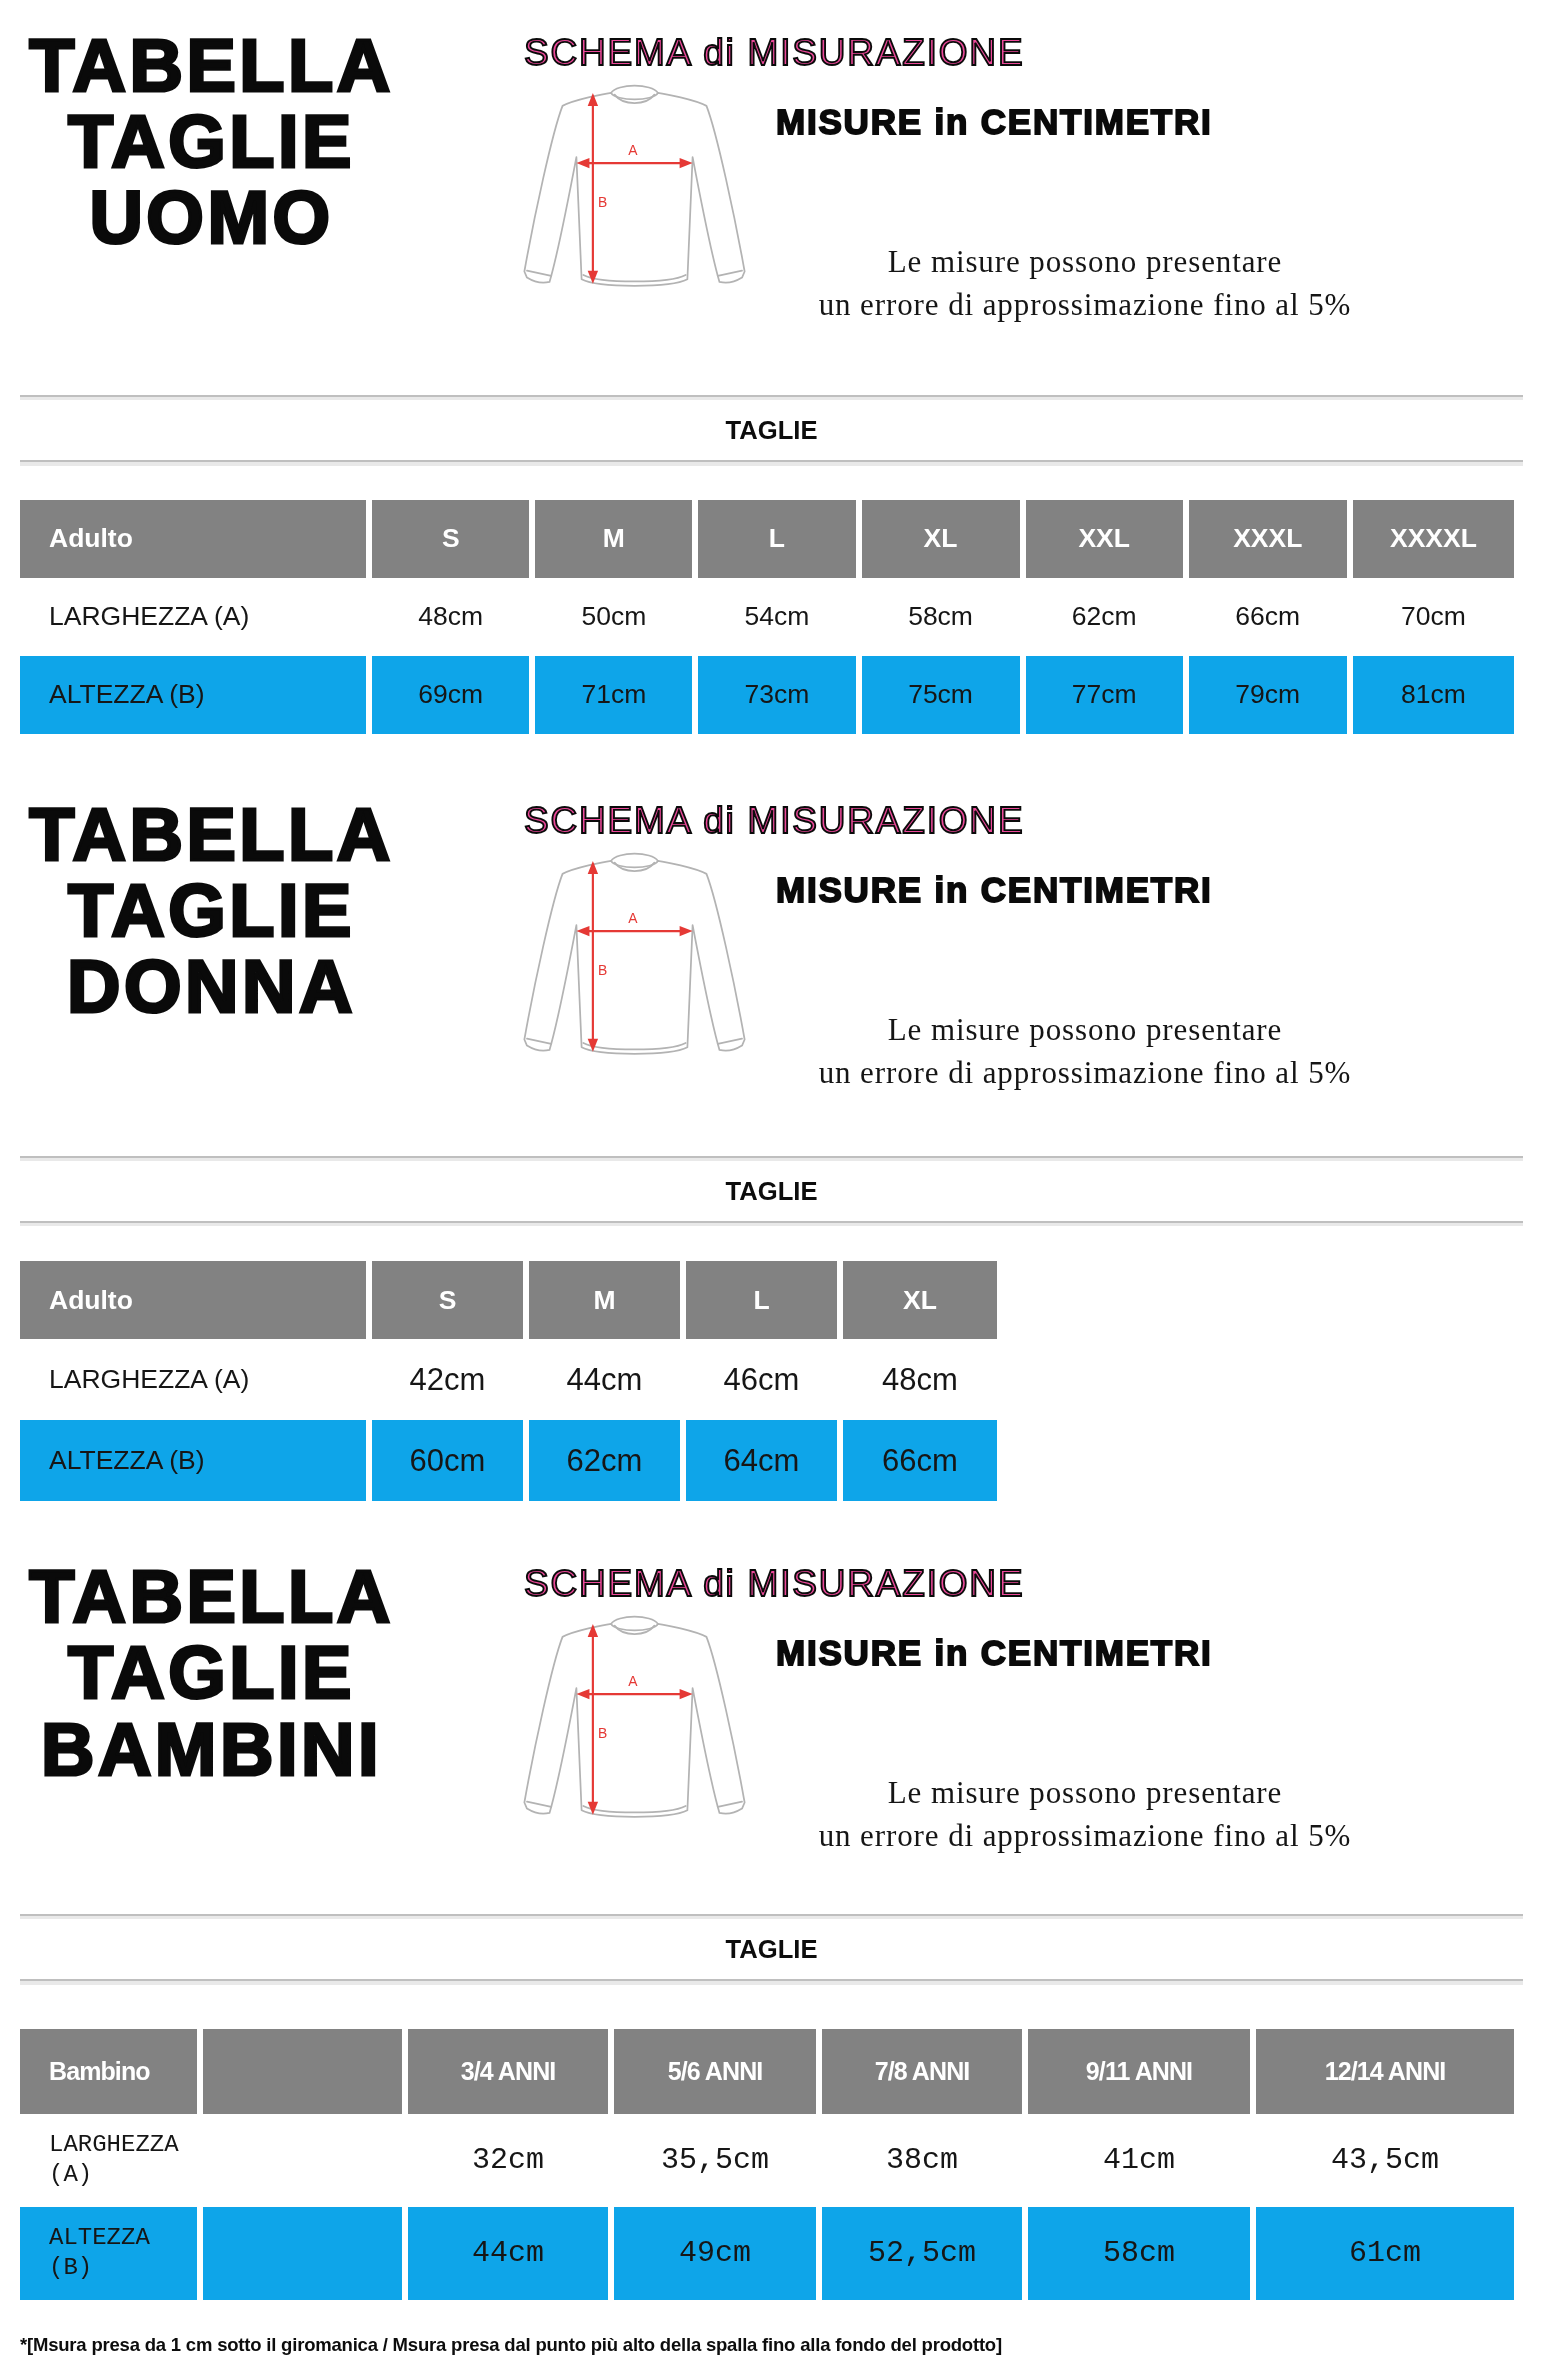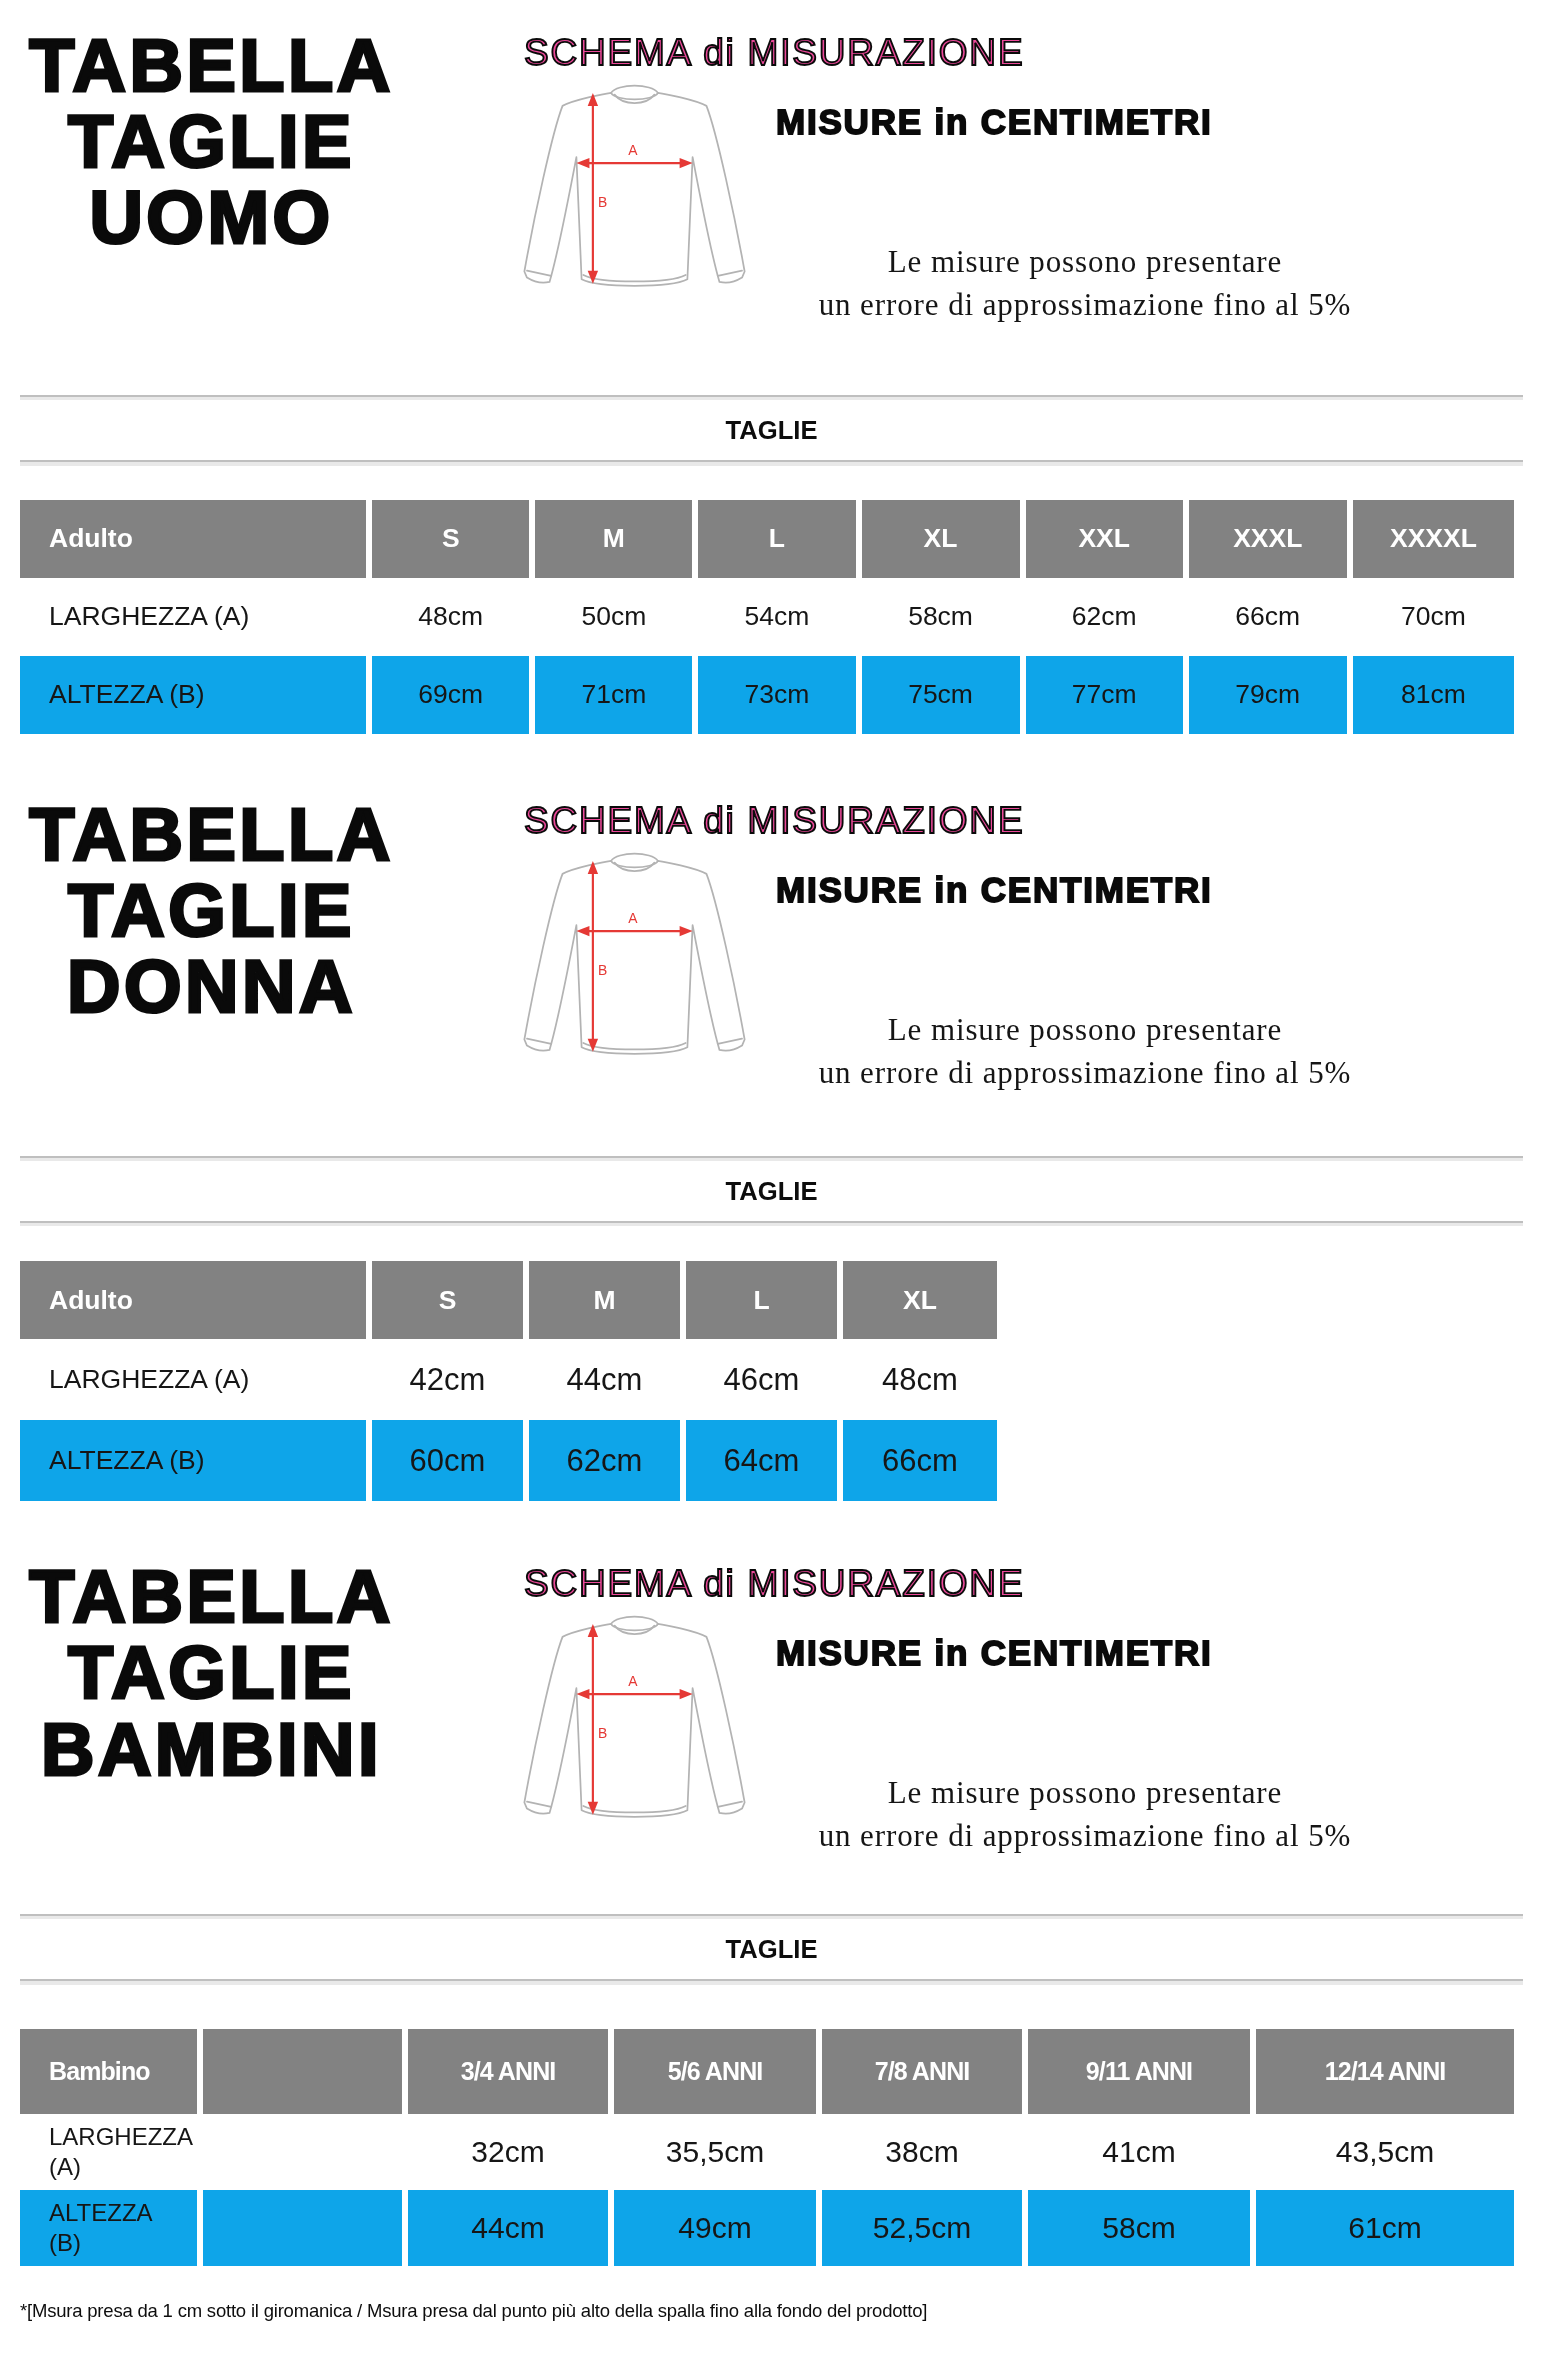--- a/index.html
+++ b/index.html
@@ -39,28 +39,28 @@
 
   table.size-table{border-collapse:collapse;table-layout:fixed;margin-left:20px;}
   .sec-uomo    table.size-table{margin-top:34px;width:1494px;}
   .sec-donna   table.size-table{margin-top:35px;width:977px;}
   .sec-bambini table.size-table{margin-top:44px;width:1494px;}
   th,td{padding:0;text-align:center;vertical-align:middle;overflow:hidden;}
   th{background:#828282;color:#ffffff;font-size:26.5px;font-weight:bold;height:78px;}
   .sec-bambini th{height:85px;font-size:25px;letter-spacing:-0.9px;}
   td{font-size:26.5px;height:78px;color:#161616;}
   .sec-donna td{height:81px;font-size:31px;}
-  .sec-bambini td{height:76px;font-size:30px;}
+  .sec-bambini td{height:93px;font-size:30px;font-family:Liberation Mono, monospace;}
   .first-col{text-align:left;padding-left:29px;}
   td.row-label{font-size:26.5px;}
   .sec-donna td.row-label{font-size:26.5px;}
   .sec-bambini td.row-label{font-size:24px;line-height:1.25;white-space:pre-line;}
   tr.row-gray td{background:#0ea5e9;}
   th + th, td + td{border-left:6.2px solid #ffffff;}
-  .footnote{margin:34px 0 0 20px;font-size:18.5px;font-weight:normal;letter-spacing:-0.2px;color:#0d0d0d;}
+  .footnote{margin:34px 0 0 20px;font-size:18.5px;font-weight:bold;letter-spacing:-0.2px;color:#0d0d0d;}
   .shirt-svg text{font-family:"Liberation Sans","DejaVu Sans",sans-serif;}
 </style>
 </head>
 <body>
 
 <section class="size-section sec-uomo">
   <div class="sec-top">
     <div class="big-title">
       <div class="title-line">TABELLA</div>
       <div class="title-line">TAGLIE</div>

